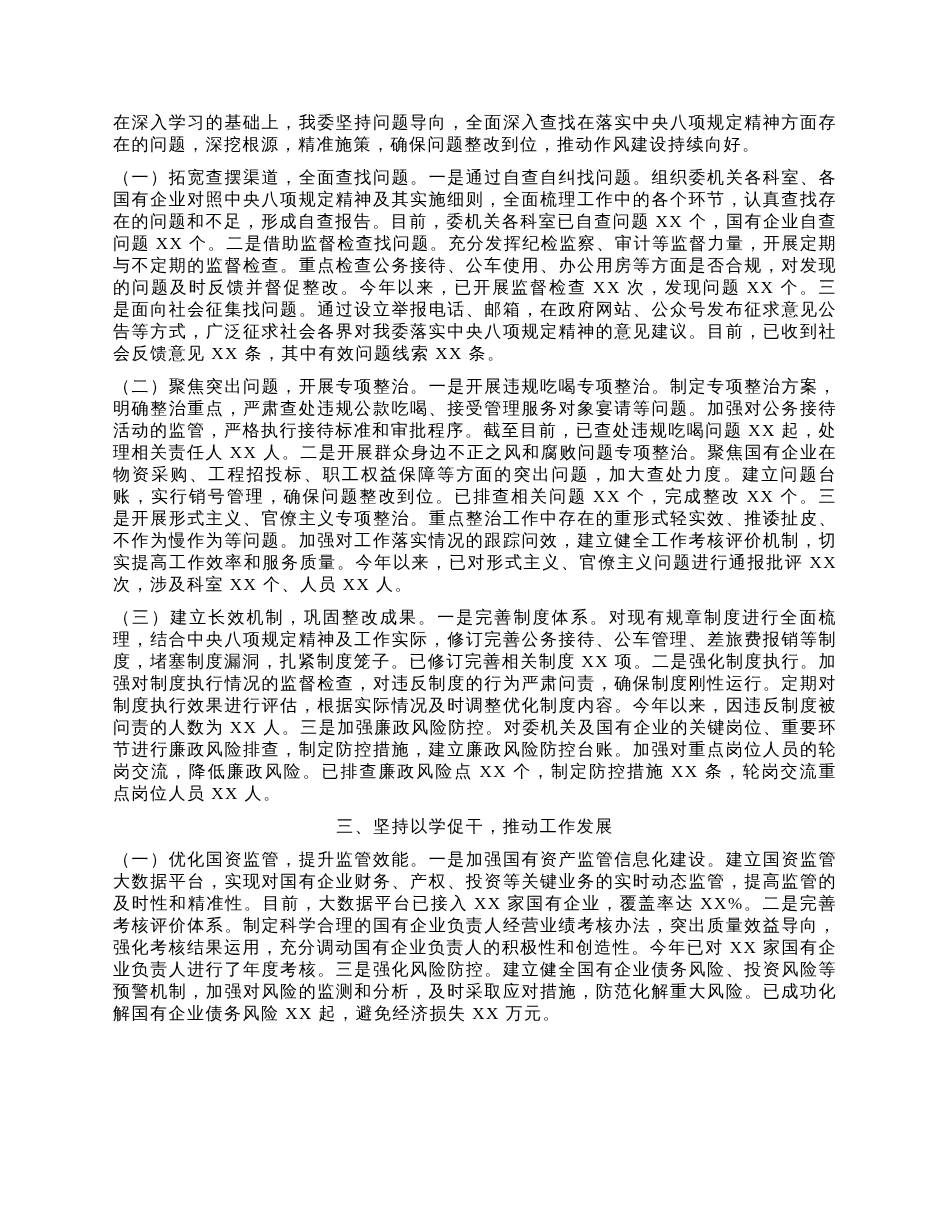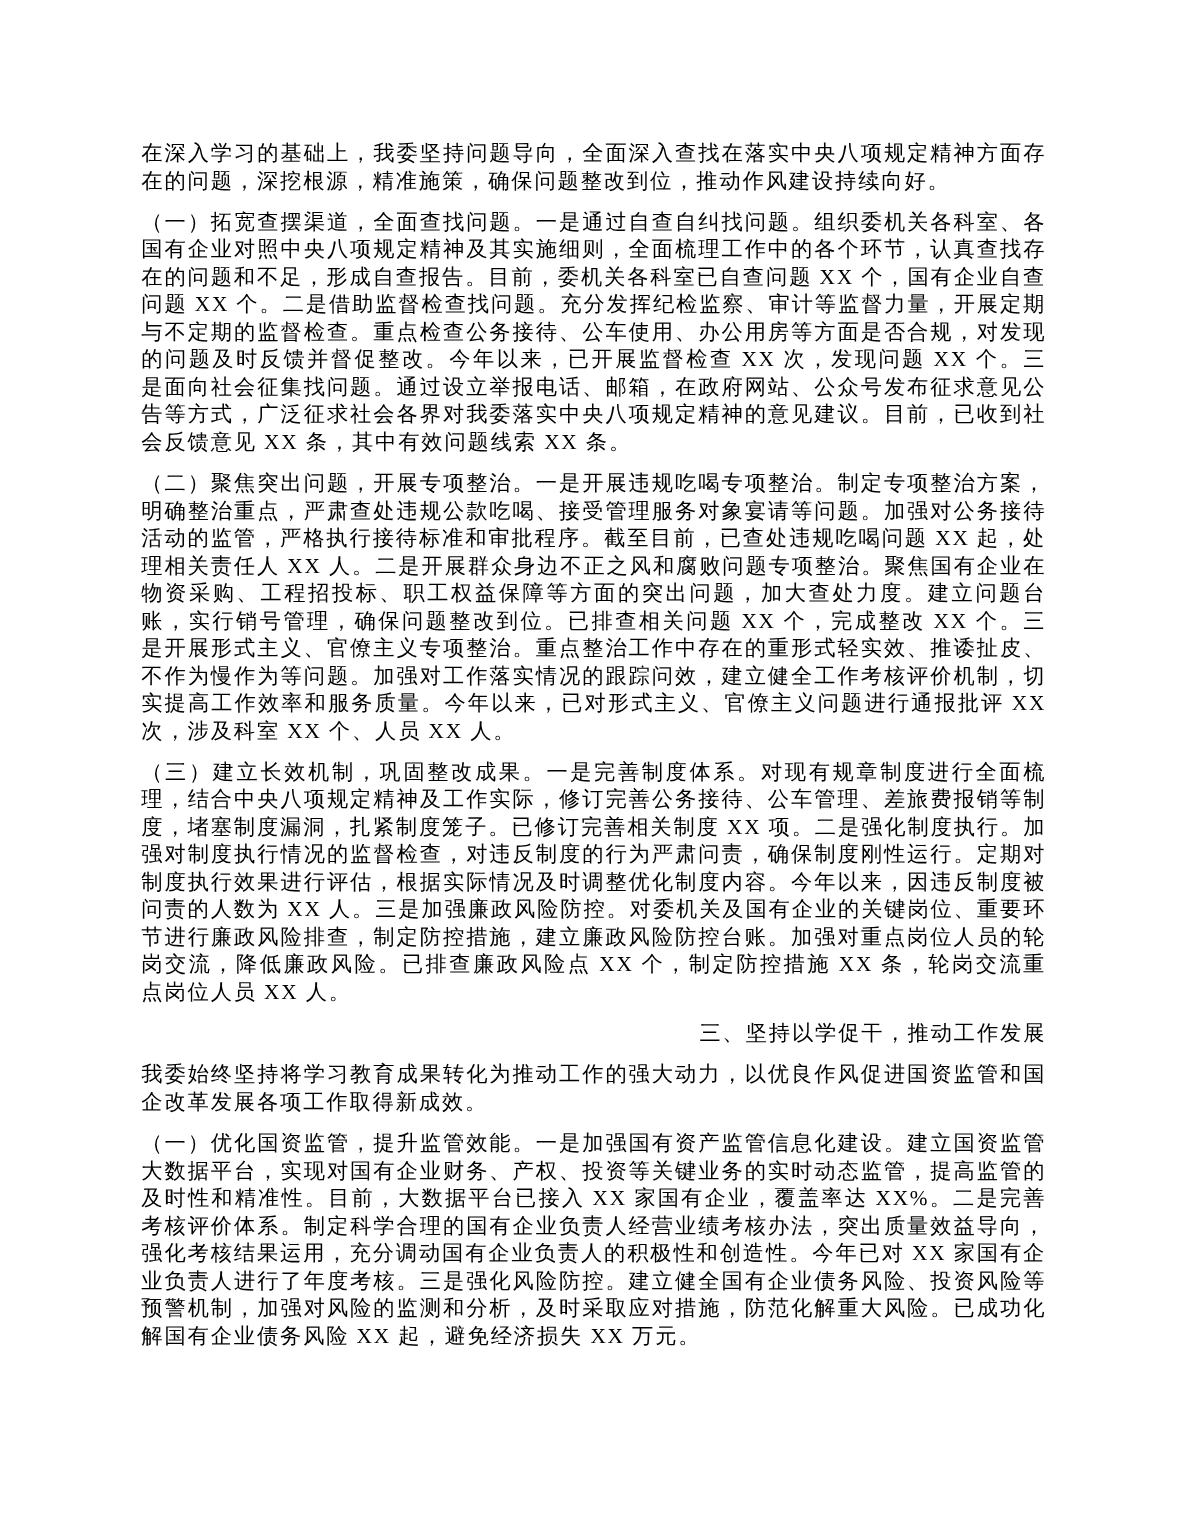--- a/index.html
+++ b/index.html
@@ -21,31 +21,30 @@
   }
   .para {
     font-size: 17px;
     line-height: 22px;
     letter-spacing: 1.5px;
     text-align: justify;
     text-justify: inter-character;
     margin-bottom: 11px;
   }
   .para.heading {
-    text-align: right;
+    text-align: center;
   }
   .run { font-weight: normal; }
   .run-bold { font-weight: normal; }
 </style>
 </head>
 <body>
 
 <div class="doc-page">
   <div class="doc-body">
       <p class="para"><span class="run">在深入学习的基础上，我委坚持问题导向，全面深入查找在落实中央八项规定精神方面存在的问题，深挖根源，精准施策，确保问题整改到位，推动作风建设持续向好。</span></p>
       <p class="para"><span class="run">（一）拓宽查摆渠道，全面查找问题。</span><span class="run run-bold">一是通过自查自纠找问题。</span><span class="run">组织委机关各科室、各国有企业对照中央八项规定精神及其实施细则，全面梳理工作中的各个环节，认真查找存在的问题和不足，形成自查报告。目前，委机关各科室已自查问题 XX 个，国有企业自查问题 XX 个。</span><span class="run run-bold">二是借助监督检查找问题。</span><span class="run">充分发挥纪检监察、审计等监督力量，开展定期与不定期的监督检查。重点检查公务接待、公车使用、办公用房等方面是否合规，对发现的问题及时反馈并督促整改。今年以来，已开展监督检查 XX 次，发现问题 XX 个。</span><span class="run run-bold">三是面向社会征集找问题。</span><span class="run">通过设立举报电话、邮箱，在政府网站、公众号发布征求意见公告等方式，广泛征求社会各界对我委落实中央八项规定精神的意见建议。目前，已收到社会反馈意见 XX 条，其中有效问题线索 XX 条。</span></p>
       <p class="para"><span class="run">（二）聚焦突出问题，开展专项整治。</span><span class="run run-bold">一是开展违规吃喝专项整治。</span><span class="run">制定专项整治方案，明确整治重点，严肃查处违规公款吃喝、接受管理服务对象宴请等问题。加强对公务接待活动的监管，严格执行接待标准和审批程序。截至目前，已查处违规吃喝问题 XX 起，处理相关责任人 XX 人。</span><span class="run run-bold">二是开展群众身边不正之风和腐败问题专项整治。</span><span class="run">聚焦国有企业在物资采购、工程招投标、职工权益保障等方面的突出问题，加大查处力度。建立问题台账，实行销号管理，确保问题整改到位。已排查相关问题 XX 个，完成整改 XX 个。</span><span class="run run-bold">三是开展形式主义、官僚主义专项整治。</span><span class="run">重点整治工作中存在的重形式轻实效、推诿扯皮、不作为慢作为等问题。加强对工作落实情况的跟踪问效，建立健全工作考核评价机制，切实提高工作效率和服务质量。今年以来，已对形式主义、官僚主义问题进行通报批评 XX 次，涉及科室 XX 个、人员 XX 人。</span></p>
       <p class="para"><span class="run">（三）建立长效机制，巩固整改成果。</span><span class="run run-bold">一是完善制度体系。</span><span class="run">对现有规章制度进行全面梳理，结合中央八项规定精神及工作实际，修订完善公务接待、公车管理、差旅费报销等制度，堵塞制度漏洞，扎紧制度笼子。已修订完善相关制度 XX 项。</span><span class="run run-bold">二是强化制度执行。</span><span class="run">加强对制度执行情况的监督检查，对违反制度的行为严肃问责，确保制度刚性运行。定期对制度执行效果进行评估，根据实际情况及时调整优化制度内容。今年以来，因违反制度被问责的人数为 XX 人。</span><span class="run run-bold">三是加强廉政风险防控。</span><span class="run">对委机关及国有企业的关键岗位、重要环节进行廉政风险排查，制定防控措施，建立廉政风险防控台账。加强对重点岗位人员的轮岗交流，降低廉政风险。已排查廉政风险点 XX 个，制定防控措施 XX 条，轮岗交流重点岗位人员 XX 人。</span></p>
       <p class="para heading"><span class="run">三、坚持以学促干，推动工作发展</span></p>
-      <p class="para"><span class="run">我委始终坚持将学习教育成果转化为推动工作的强大动力，以优良作风促进国资监管和国企改革发展各项工作取得新成效。</span></p>
       <p class="para"><span class="run">（一）优化国资监管，提升监管效能。</span><span class="run run-bold">一是加强国有资产监管信息化建设。</span><span class="run">建立国资监管大数据平台，实现对国有企业财务、产权、投资等关键业务的实时动态监管，提高监管的及时性和精准性。目前，大数据平台已接入 XX 家国有企业，覆盖率达 XX%。</span><span class="run run-bold">二是完善考核评价体系。</span><span class="run">制定科学合理的国有企业负责人经营业绩考核办法，突出质量效益导向，强化考核结果运用，充分调动国有企业负责人的积极性和创造性。今年已对 XX 家国有企业负责人进行了年度考核。</span><span class="run run-bold">三是强化风险防控。</span><span class="run">建立健全国有企业债务风险、投资风险等预警机制，加强对风险的监测和分析，及时采取应对措施，防范化解重大风险。已成功化解国有企业债务风险 XX 起，避免经济损失 XX 万元。</span></p>
     </div>
 </div>
 
 </body></html>

